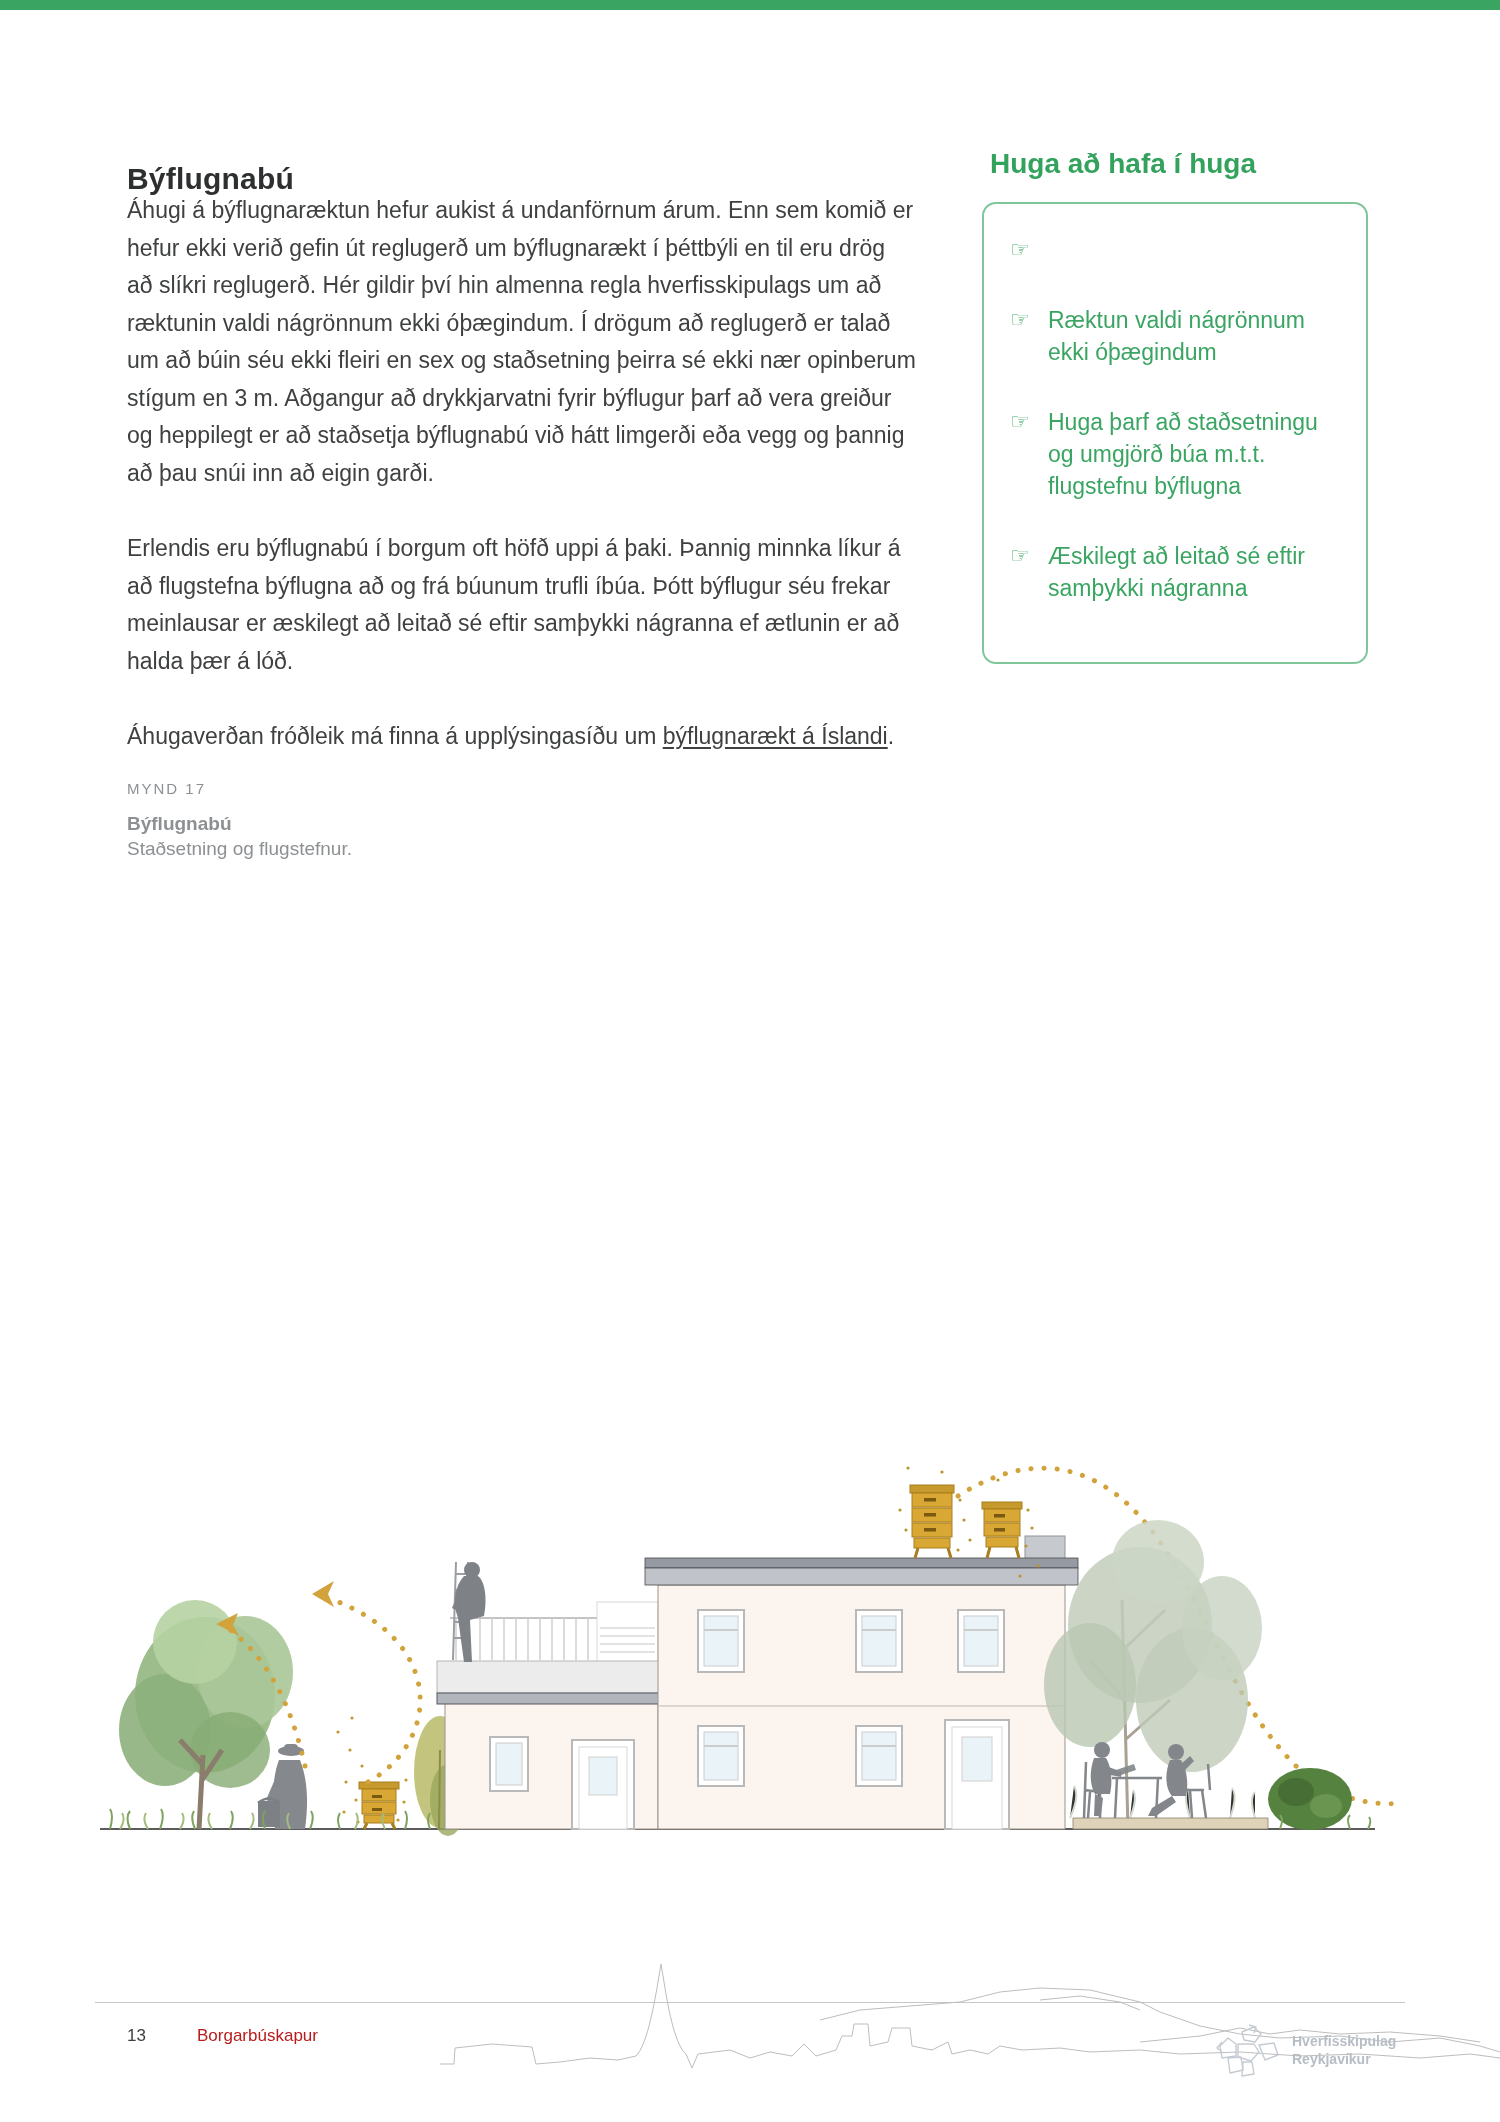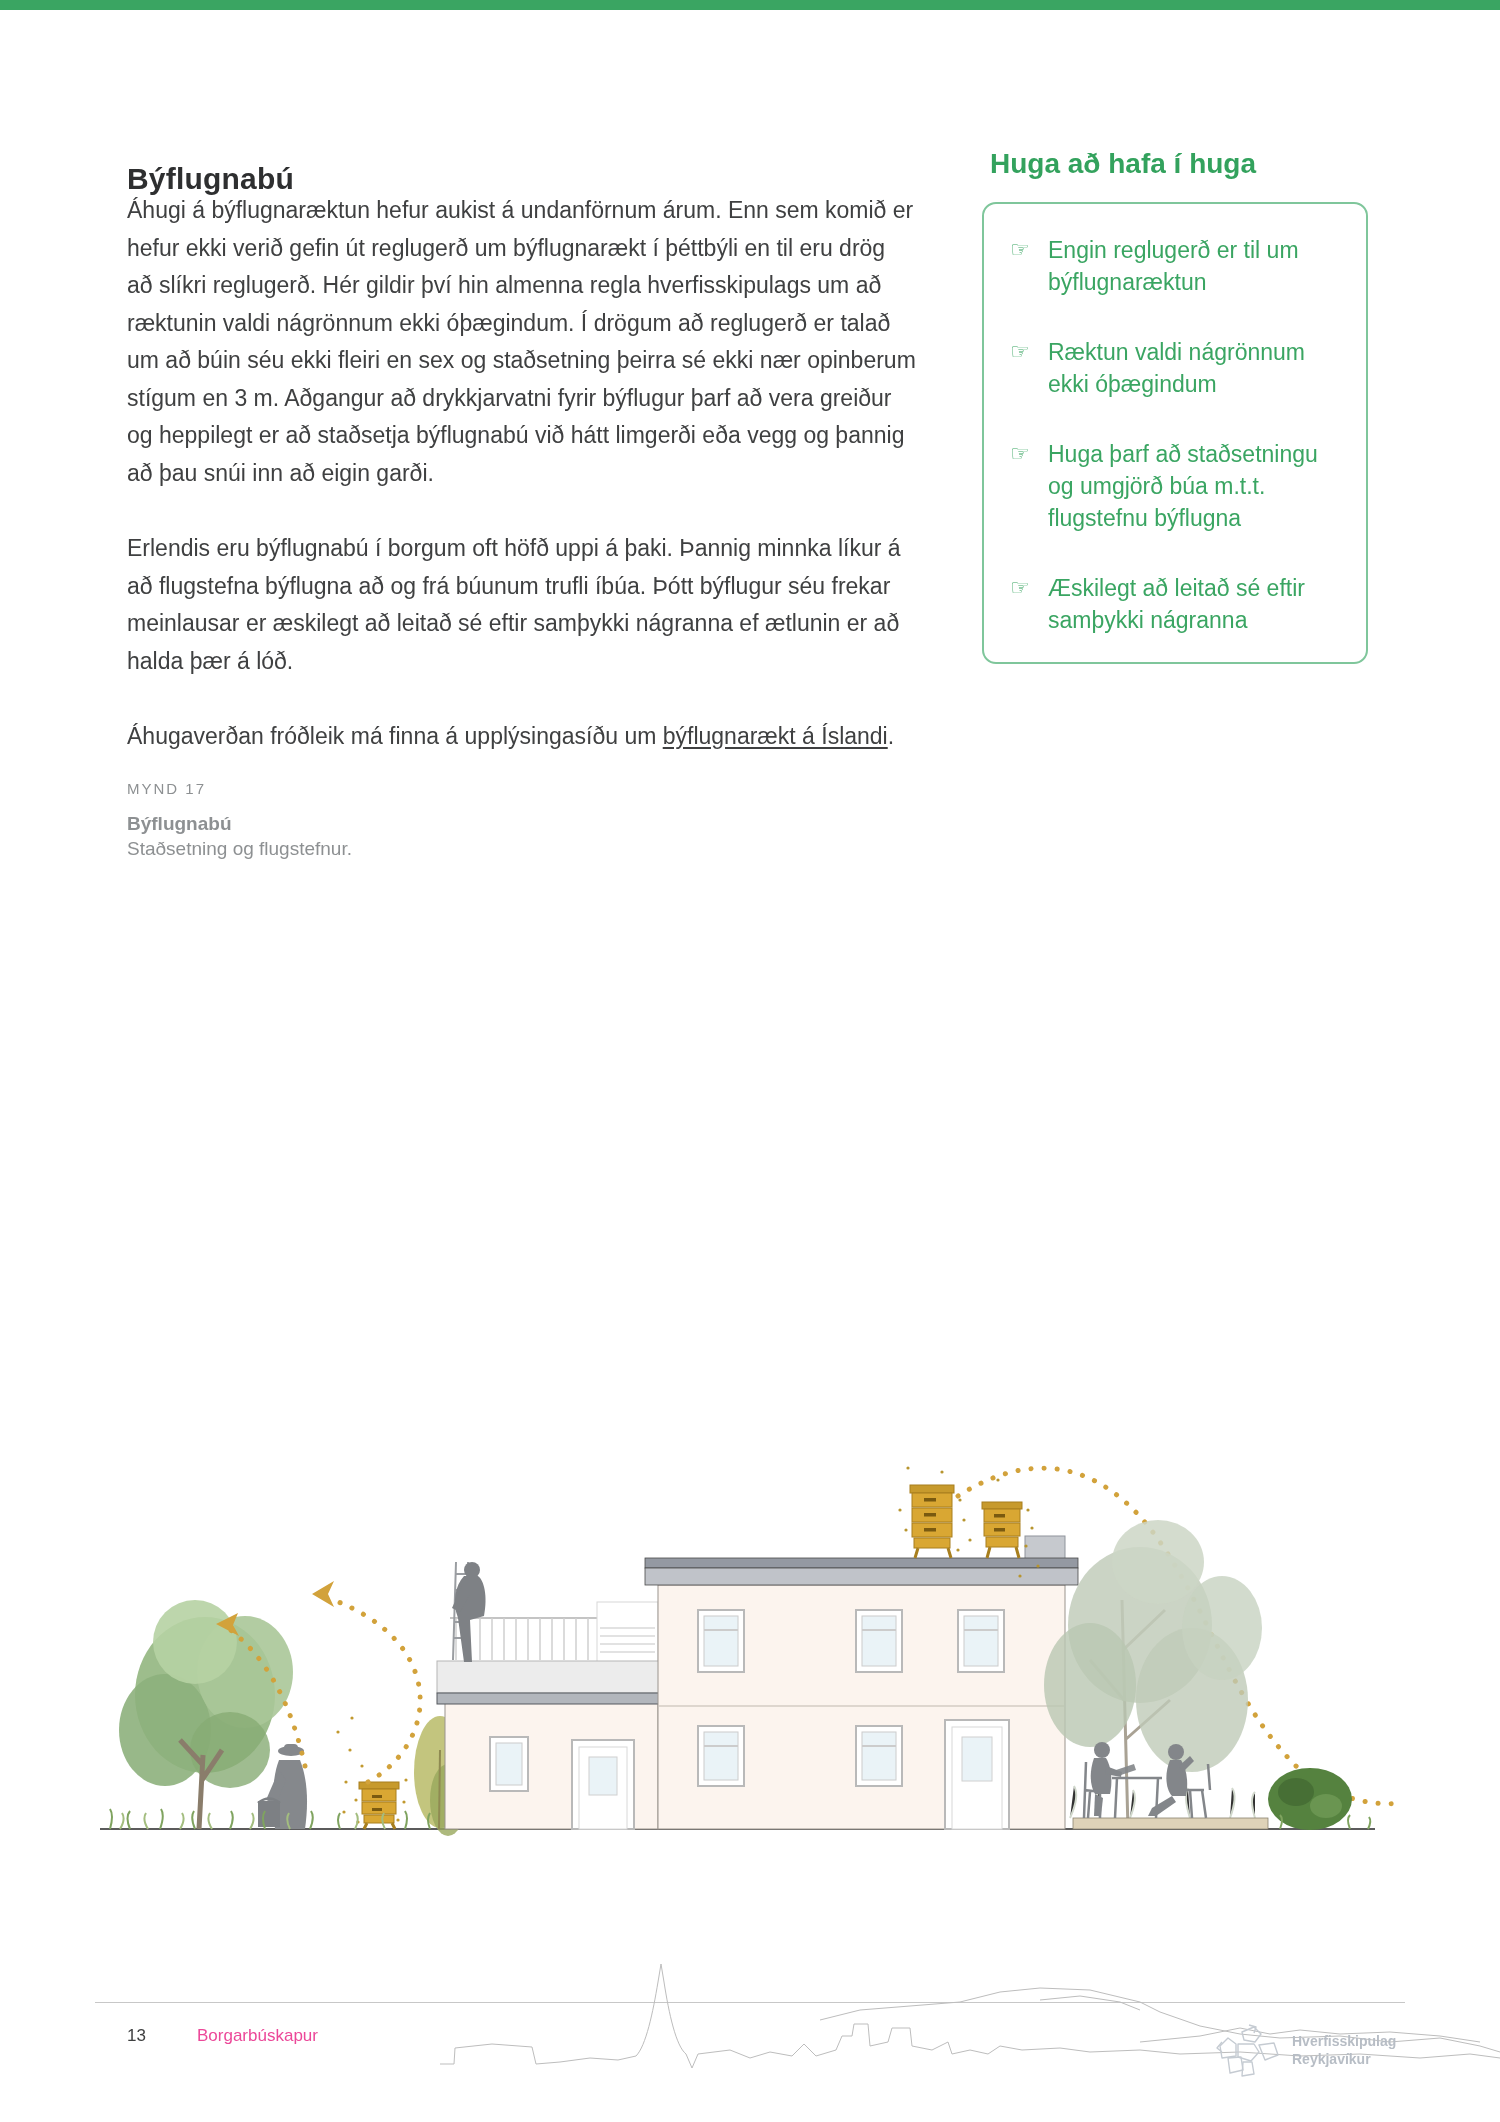--- a/index.html
+++ b/index.html
@@ -36,21 +36,21 @@
   
   .fig-caption{position:absolute;left:127px;top:780px;color:#8d9092;}
   .fig-label{font-size:15px;font-weight:normal;letter-spacing:2px;}
   .fig-title{font-size:19px;font-weight:bold;margin-top:16px;}
   .fig-sub{font-size:19px;margin-top:3px;}
   
   .illustration{position:absolute;left:100px;top:1450px;}
   .footer-rule{position:absolute;left:95px;top:2002px;width:1310px;height:1px;background:#c7c7c7;}
   .skyline{position:absolute;left:440px;top:1950px;}
   .footer-page{position:absolute;left:127px;top:2026px;font-size:17px;color:#3f4041;}
-  .footer-chapter{position:absolute;left:197px;top:2026px;font-size:17px;color:#ec4899;}
+  .footer-chapter{position:absolute;left:197px;top:2026px;font-size:17px;color:#b91c1c;}
   .logo{position:absolute;left:1216px;top:2024px;display:flex;}
   .logo-text{margin-left:10px;margin-top:8px;font-size:14px;line-height:18px;font-weight:bold;color:#b7bdc5;}
 </style>
 </head>
 <body>
 
 <div class="topbar"></div>
 
 <h1 class="article-title">Býflugnabú</h1>
 
@@ -58,21 +58,20 @@
   <p>Áhugi á býflugnaræktun hefur aukist á undanförnum árum. Enn sem komið er hefur ekki verið gefin út reglugerð um býflugnarækt í þéttbýli en til eru drög að slíkri reglugerð. Hér gildir því hin almenna regla hverfisskipulags um að ræktunin valdi nágrönnum ekki óþægindum. Í drögum að reglugerð er talað um að búin séu ekki fleiri en sex og staðsetning þeirra sé ekki nær opinberum stígum en 3 m. Aðgangur að drykkjarvatni fyrir býflugur þarf að vera greiður og heppilegt er að staðsetja býflugnabú við hátt limgerði eða vegg og þannig að þau snúi inn að eigin garði.</p>
   <p>Erlendis eru býflugnabú í borgum oft höfð uppi á þaki. Þannig minnka líkur á að flugstefna býflugna að og frá búunum trufli íbúa. Þótt býflugur séu frekar meinlausar er æskilegt að leitað sé eftir samþykki nágranna ef ætlunin er að halda þær á lóð.</p>
   <p><span>Áhugaverðan fróðleik má finna á upplýsingasíðu um </span><a href="#">býflugnarækt á Íslandi</a><span>.</span></p>
 </div>
 
 <div class="sidebar-title">Huga að hafa í huga</div>
 
 <div class="sidebar-box">
   <div class="sidebar-item">
     <span class="hand">☞</span>
-    <span>Engin reglugerð er til um býflugnaræktun</span>
   </div>
   <div class="sidebar-item">
     <span class="hand">☞</span>
     <span>Ræktun valdi nágrönnum ekki óþægindum</span>
   </div>
   <div class="sidebar-item">
     <span class="hand">☞</span>
     <span>Huga þarf að staðsetningu og umgjörð búa m.t.t. flugstefnu býflugna</span>
   </div>
   <div class="sidebar-item">

